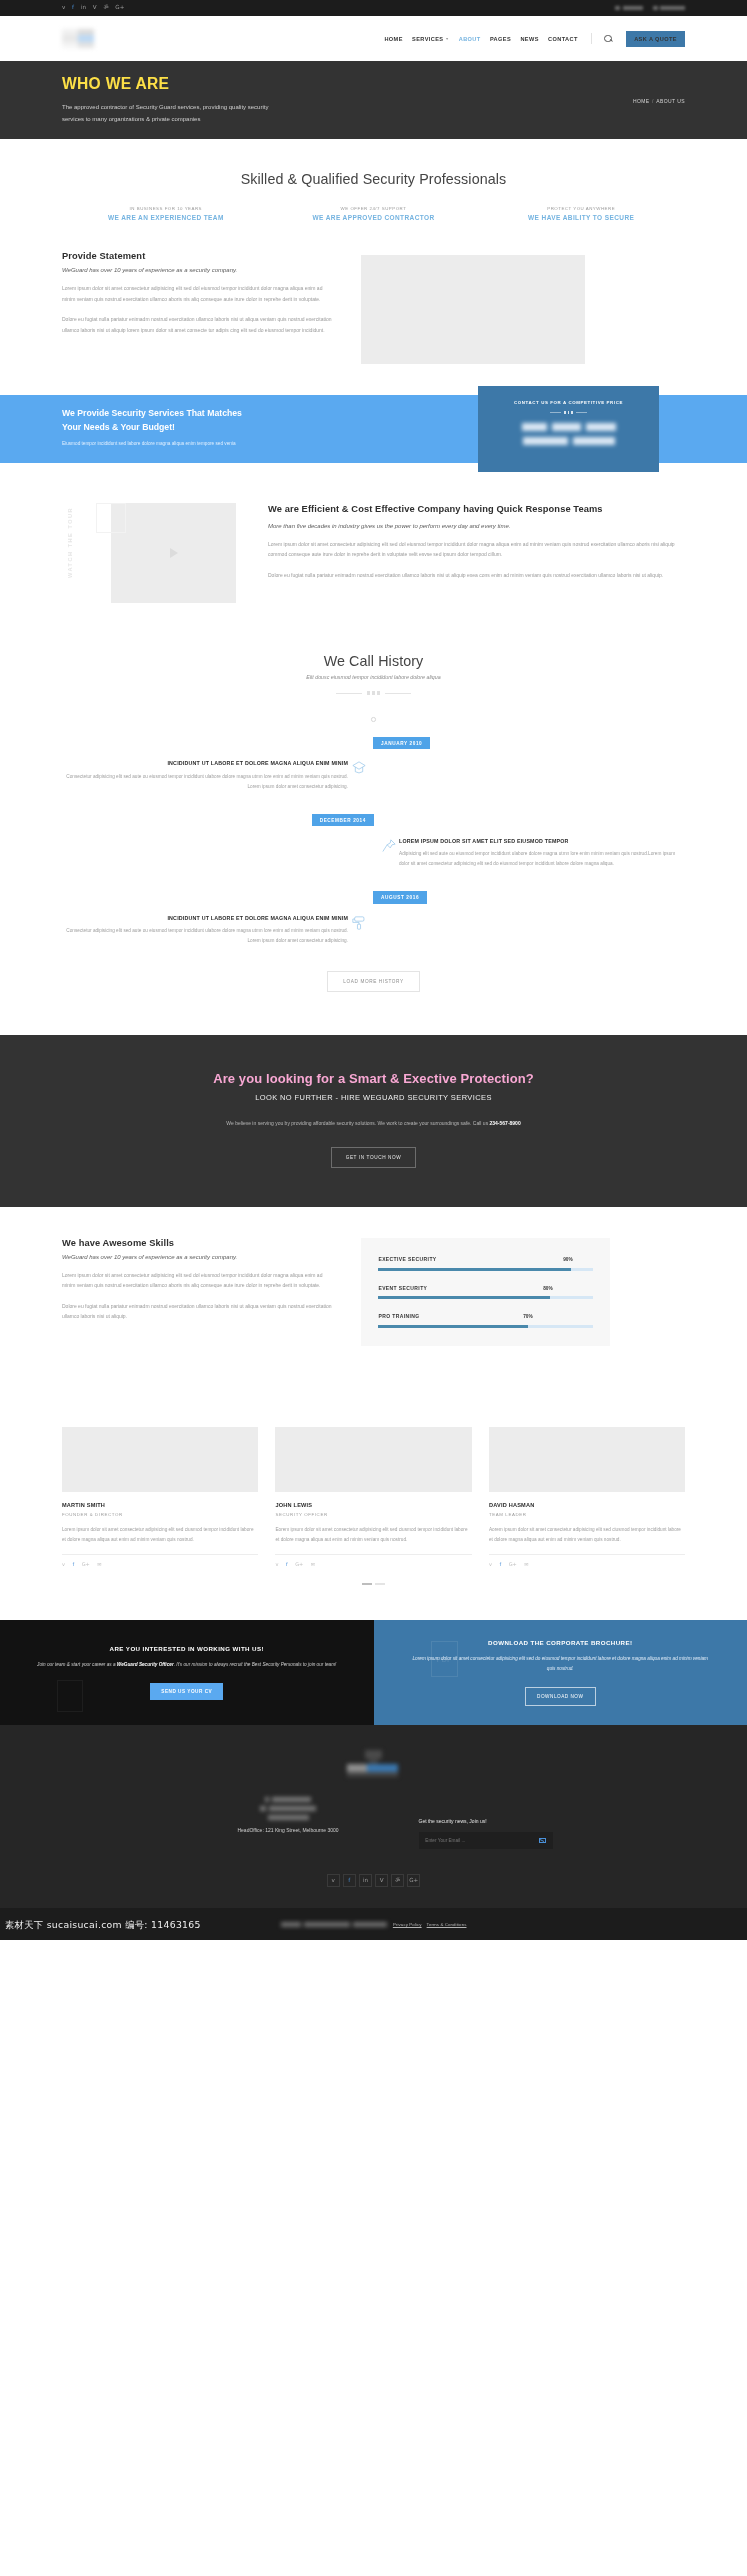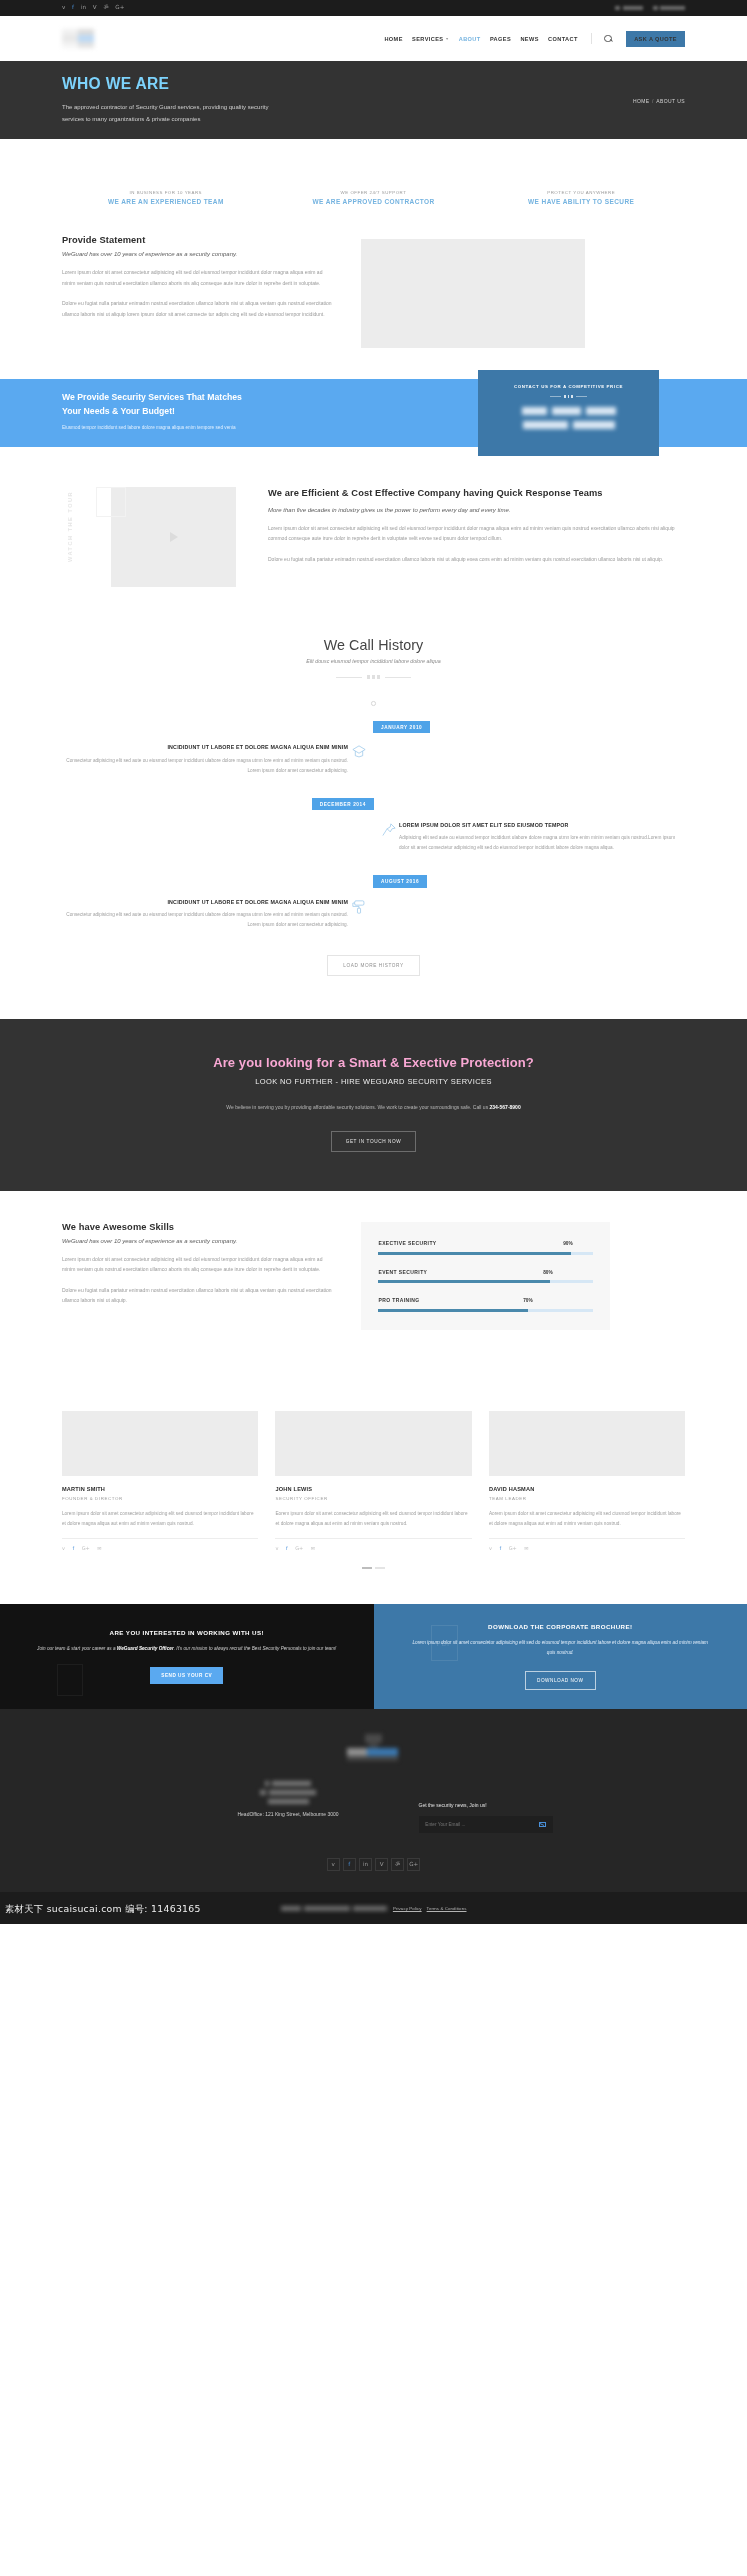--- a/index.html
+++ b/index.html
@@ -57,21 +57,21 @@
     background: #3d78a8; color: #fff; font-size: 5px; font-weight: bold;
     letter-spacing: 0.4px; padding: 5px 8px; text-decoration: none;
     text-transform: uppercase;
   }
 
   
   .banner { background: #333333; height: 78px; position: relative; }
   .banner .wrap { height: 78px; display: flex; flex-direction: column; justify-content: center; }
   .banner h1 {
     font-family: "Liberation Sans Narrow","Liberation Sans", sans-serif;
-    font-size: 15.6px; color: #7dd3fc; font-weight: bold; letter-spacing: 0.3px;
+    font-size: 15.6px; color: #fde047; font-weight: bold; letter-spacing: 0.3px;
     text-transform: uppercase; margin-bottom: 9px;
   }
   .banner p { font-size: 6px; color: #cfcfcf; line-height: 1.9; max-width: 212px; }
   .crumb {
     position: absolute; right: 0; top: 37px;
     font-size: 5px; color: #d2d2d2; letter-spacing: 0.4px; text-transform: uppercase;
   }
   .crumb a { color: #d2d2d2; text-decoration: none; }
   .crumb .sep { color: #8c8c8c; margin: 0 2.5px; }
 
@@ -384,20 +384,23 @@
     <h1>WHO WE ARE</h1>
     <p>The approved contractor of Security Guard services, providing quality security services to many organizations &amp; private companies</p>
     <div class="crumb">
       <a href="#">HOME</a><span class="sep">/</span><span>ABOUT US</span>
     </div>
   </div>
 </div>
 
 <div class="sect" style="padding-bottom:18.7px">
   <div class="wrap">
+    <div class="sect-head">
+      <h2>Skilled &amp; Qualified Security Professionals</h2>
+    </div>
     <div class="features" id="features">
         <div class="feat">
           <div class="small">IN BUSINESS FOR 10 YEARS</div>
           <div class="big">WE ARE AN EXPERIENCED TEAM</div>
         </div>
         <div class="feat">
           <div class="small">WE OFFER 24/7 SUPPORT</div>
           <div class="big">WE ARE APPROVED CONTRACTOR</div>
         </div>
         <div class="feat">

